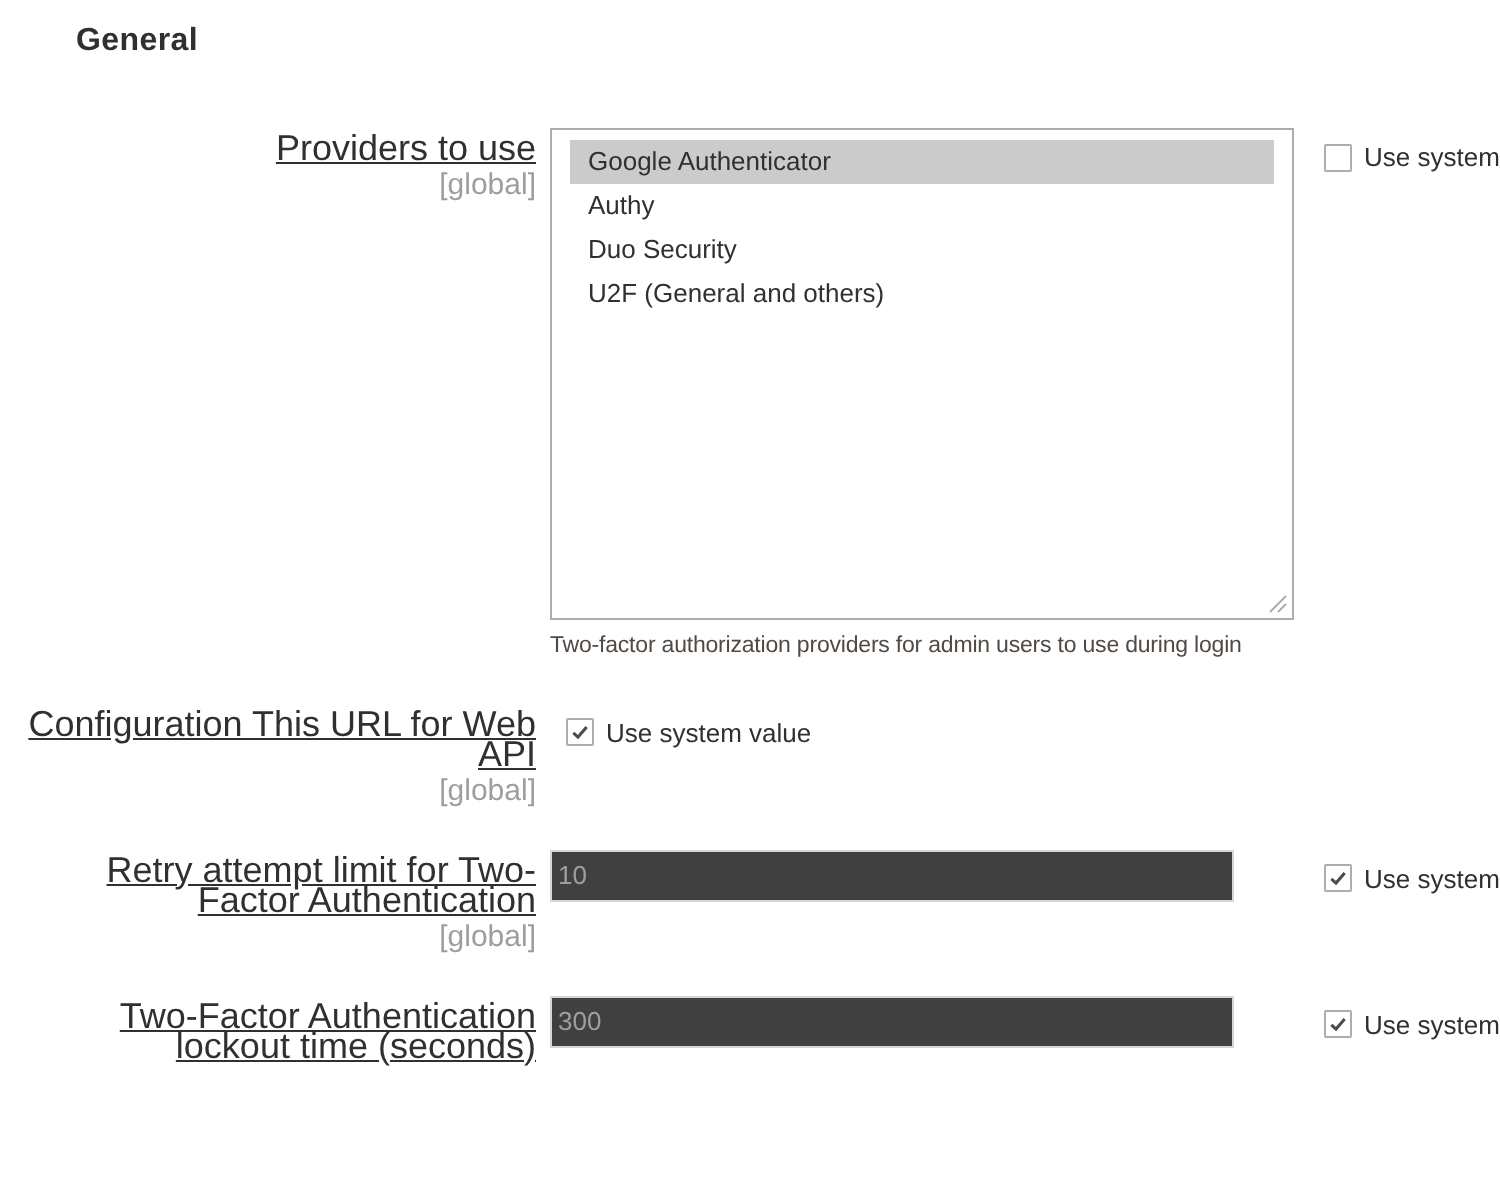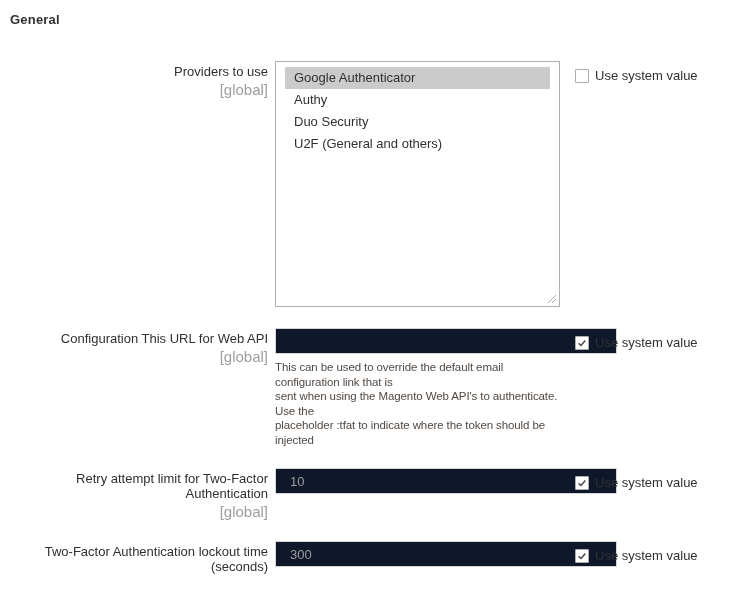--- a/index.html
+++ b/index.html
@@ -5,33 +5,34 @@
   * { margin: 0; padding: 0; box-sizing: border-box; }
   html, body { background: #ffffff; }
   body {
     width: 750px; height: 592px;
     padding: 10px 0 0 10px;
     font-family: "Liberation Sans", "DejaVu Sans", sans-serif;
     color: #303030;
     overflow: hidden;
   }
   .section-title {
-    font-size: 13px;
+    font-size: 16px;
     font-weight: 700;
     letter-spacing: .2px;
     margin-top: 2px;
+    margin-left: 28px;
   }
   .rows { margin-top: 34px; }
   .field-row { display: flex; align-items: flex-start; margin-bottom: 21px; }
 
   .label-col { width: 258px; flex: none; text-align: right; padding-top: 3px; }
-  .field-label { display: block; font-size: 13px; line-height: 15px; font-weight: 400; }
+  .field-label { display: block; font-size: 18px; line-height: 15px; font-weight: 400; text-decoration: underline; }
   .scope { font-size: 15px; color: #9e9e9e; margin-top: 2px; }
 
-  .value-col { width: 285px; flex: none; margin-left: 7px; }
+  .value-col { width: 372px; flex: none; margin-left: 7px; }
 
   .multiselect {
     position: relative;
     height: 246px;
     border: 1px solid #adadad;
     background: #ffffff;
     padding: 5px 9px;
     overflow: hidden;
   }
   .option {
@@ -41,24 +42,24 @@
     cursor: default;
     white-space: nowrap;
   }
   .option[data-selected="true"] { background: #cbcbcb; }
   .resize-grip { position: absolute; right: 2px; bottom: 2px; }
 
   .field-input {
     width: 342px;
     height: 26px;
     border: 1px solid #d6d6d6;
-    background: #0f172a;
+    background: #404040;
     color: #9e9e9e;
     font-size: 13px;
-    padding: 0 14px;
+    padding: 0 3px;
     font-family: inherit;
     outline: none;
   }
 
   .note {
     margin-top: 6px;
     font-size: 11.5px;
     letter-spacing: -0.1px;
     line-height: 14.5px;
     color: #514943;
@@ -95,39 +96,34 @@
       <div class="value-col">
         <div class="multiselect">
           <div class="option" data-selected="true">Google Authenticator</div>
           <div class="option" data-selected="false">Authy</div>
           <div class="option" data-selected="false">Duo Security</div>
           <div class="option" data-selected="false">U2F (General and others)</div>
           <svg class="resize-grip" width="10" height="10" viewBox="0 0 10 10">
             <path d="M9 1 L1 9 M9 5 L5 9" stroke="#adadad" stroke-width="1" fill="none"></path>
           </svg>
         </div>
+        <div class="note">Two-factor authorization providers for admin users to use during login</div>
       </div>
       <div class="cb-col">
         <span class="checkbox" data-checked="false">
           
         </span>
         <label class="cb-label">Use system value</label>
       </div>
     </div>
 
     <div class="field-row">
       <div class="label-col">
         <label class="field-label">Configuration This URL for Web API</label>
         <div class="scope">[global]</div>
-      </div>
-      <div class="value-col">
-        <input type="text" class="field-input" readonly="" value="" style="">
-        <div class="note">This can be used to override the default email configuration link that is
-sent when using the Magento Web API's to authenticate. Use the
-placeholder :tfat to indicate where the token should be injected</div>
       </div>
       <div class="cb-col">
         <span class="checkbox" data-checked="true">
           <svg width="10" height="10" viewBox="0 0 12 12">
             <path d="M2 6.5 L4.8 9 L10 3" stroke="#514943" stroke-width="1.8" fill="none"></path>
           </svg>
         </span>
         <label class="cb-label">Use system value</label>
       </div>
     </div>

